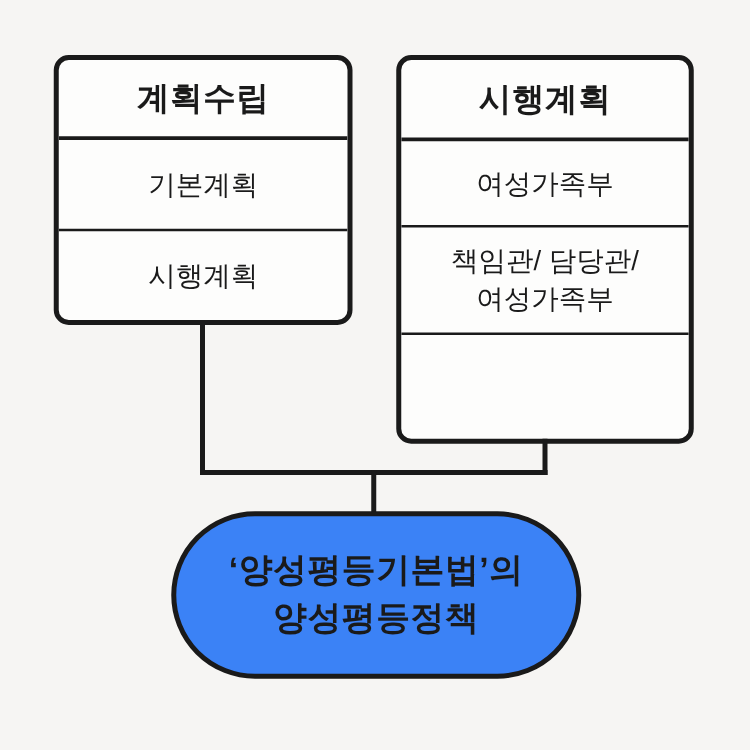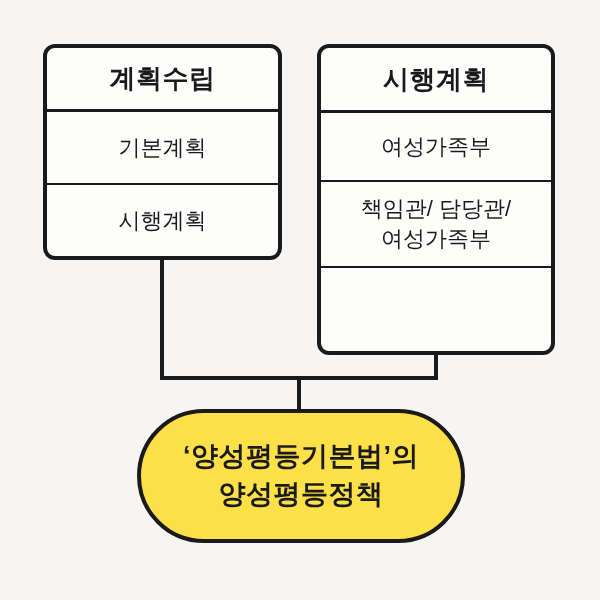--- a/index.html
+++ b/index.html
@@ -74,21 +74,21 @@
   .line-right-v  { left: 434px; top: 351px; width: 4px;  height: 29px;  }
   .line-h        { left: 160px; top: 376px; width: 278px; height: 4px;  }
   .line-center-v { left: 297px; top: 376px; width: 4px;  height: 37px;  }
   .pill {
     position: absolute;
     box-sizing: border-box;
     left: 137px;
     top: 409px;
     width: 328px;
     height: 134px;
-    background: #fde047;
+    background: #3b82f6;
     border: 4px solid #1a1a1a;
     border-radius: 67px;
     display: flex;
     align-items: center;
     justify-content: center;
     text-align: center;
     font-size: 27px;
     font-weight: 700;
     line-height: 1.4;
     white-space: pre-line;

